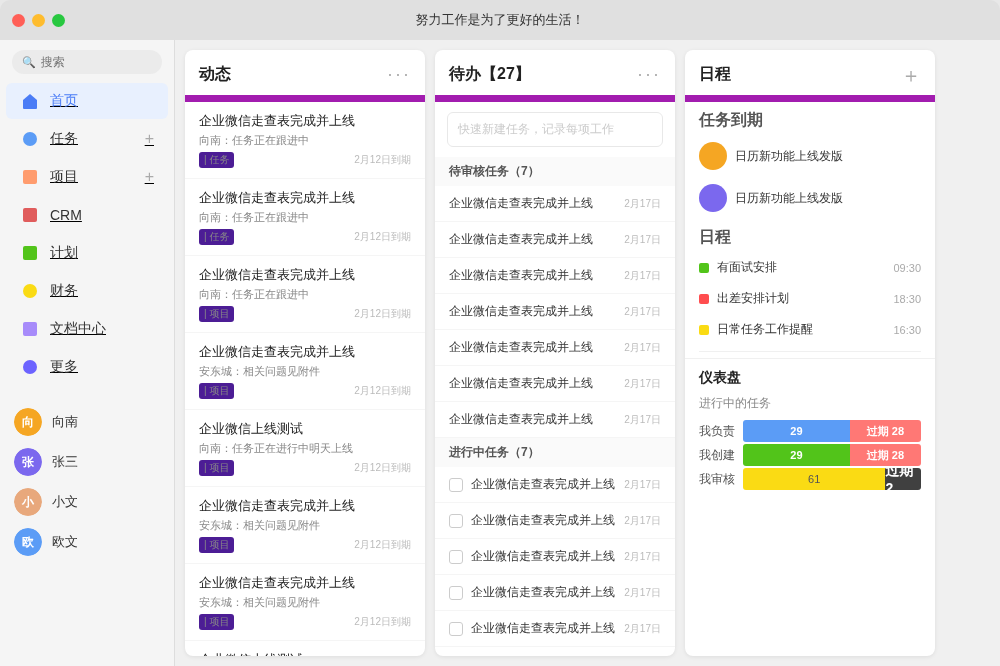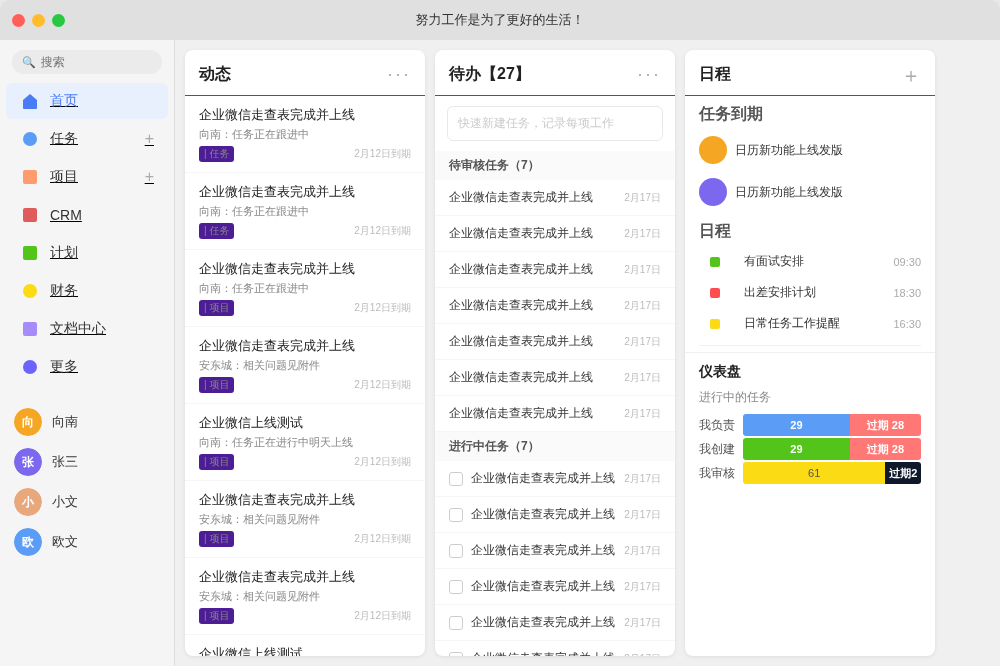--- a/index.html
+++ b/index.html
@@ -158,21 +158,21 @@
       flex-direction: column;
       overflow: hidden;
       box-shadow: 0 1px 4px rgba(0,0,0,0.08);
     }
     .panel-header {
       padding: 14px 14px 10px;
       display: flex;
       align-items: center;
       justify-content: space-between;
       flex-shrink: 0;
-      border-bottom: 1px solid #a21caf;
+      border-bottom: 7px solid #a21caf;
     }
     .panel-title {
       font-size: 16px;
       font-weight: 600;
       color: #222;
     }
     .panel-more {
       color: #aaa;
       font-size: 18px;
       cursor: pointer;
@@ -287,22 +287,21 @@
       border-radius: 50%;
     }
     .schedule-task-text {
       font-size: 12px;
       color: #333;
     }
     .schedule-event-item {
       display: flex;
       align-items: center;
       padding: 7px 14px;
-      gap: 24px;
-      margin-left: 11px;
+      gap: 8px;
     }
     .event-color-dot {
       width: 10px; height: 10px;
       border-radius: 2px;
       flex-shrink: 0;
     }
     .event-text {
       font-size: 12px;
       color: #333;
       flex: 1;
@@ -693,21 +692,21 @@
                 <span class="dashboard-label">我创建</span>
                 <div class="dashboard-bar-wrap">
                   <div style="width: 60%; display: flex; align-items: center; justify-content: center; font-size: 11px; font-weight: 600; color: white; background: rgb(82, 196, 26);">29</div>
                   <div style="width: 40%; display: flex; align-items: center; justify-content: center; font-size: 11px; font-weight: 600; color: white; background: rgb(255, 120, 117);">过期 28</div>
                 </div>
               </div>
               <div class="dashboard-row">
                 <span class="dashboard-label">我审核</span>
                 <div class="dashboard-bar-wrap">
                   <div style="width: 80%; display: flex; align-items: center; justify-content: center; font-size: 11px; font-weight: 400; color: rgb(85, 85, 85); background: rgb(250, 219, 20);">61</div>
-                  <div style="width: 20%; display: flex; align-items: center; justify-content: center; font-size: 11px; font-weight: 600; color: white; background: #0f172a;">过期2</div>
+                  <div style="width: 20%; display: flex; align-items: center; justify-content: center; font-size: 14px; font-weight: 600; color: white; background: #404040;">过期2</div>
                 </div>
               </div>
             </div>
         </div>
       </div>
     </div>
 
   </div>
 </div>
 

